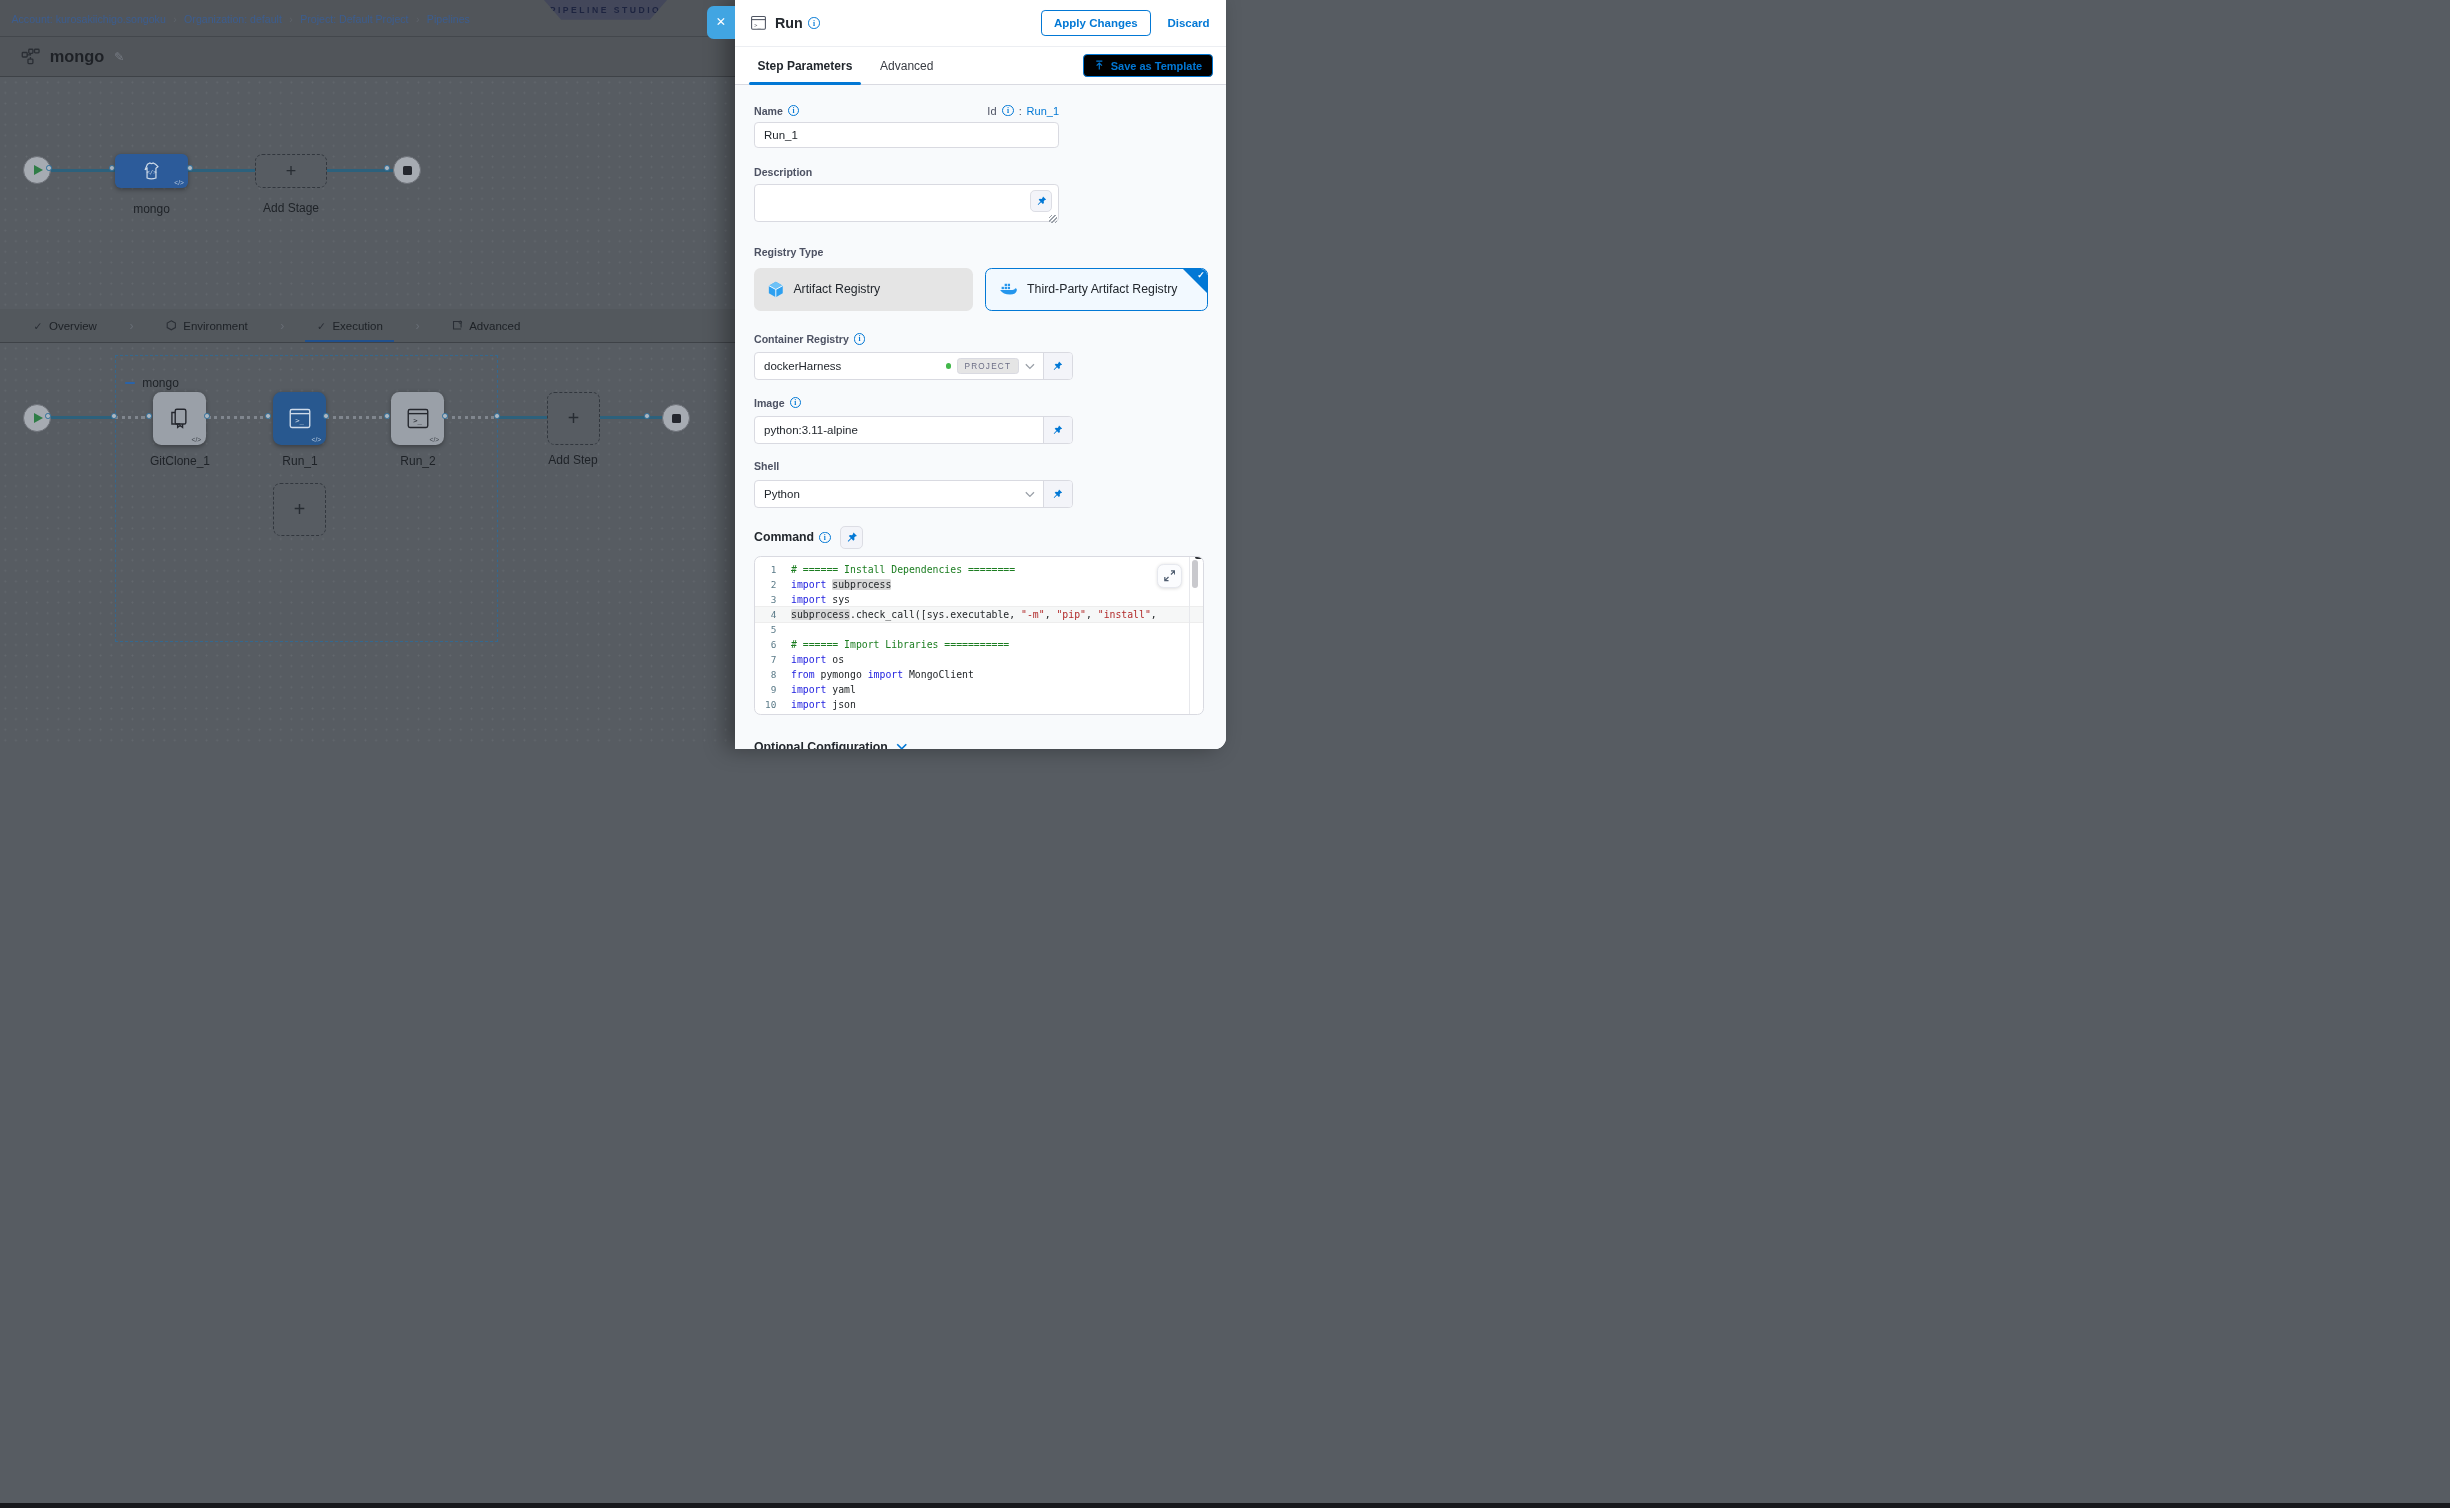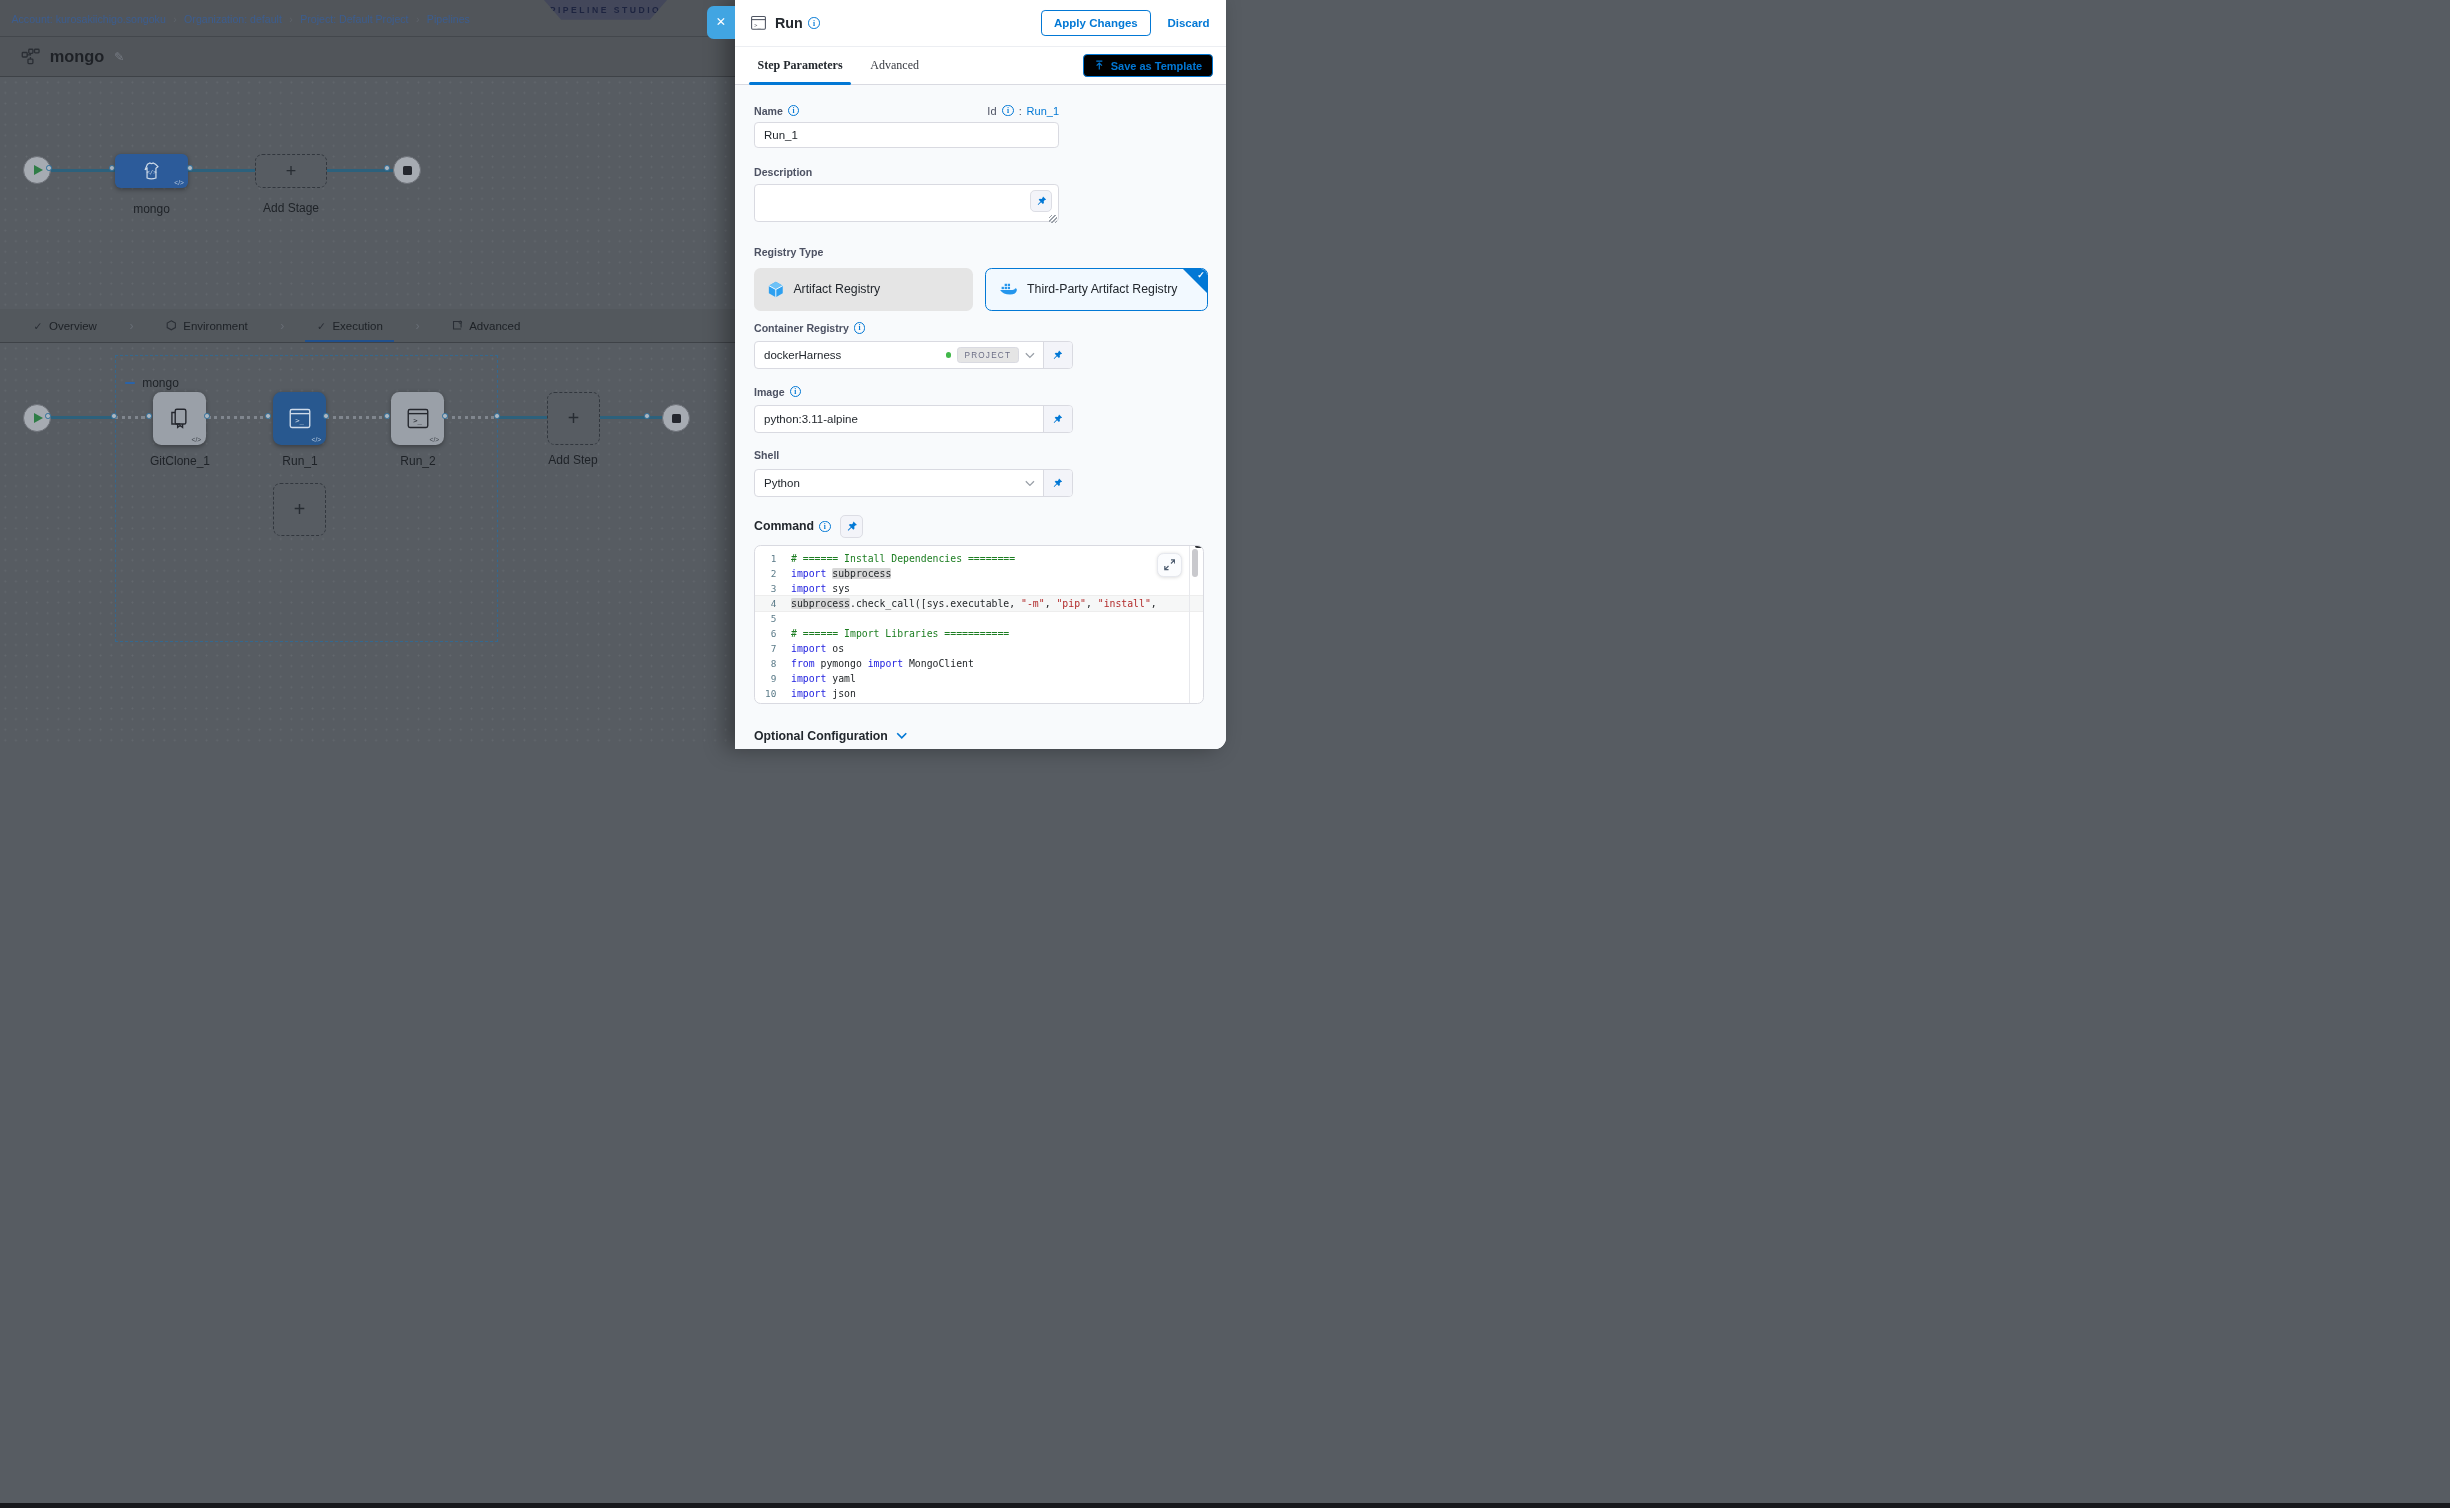--- a/index.html
+++ b/index.html
@@ -98,21 +98,21 @@
             margin-left:5.7px; cursor:pointer; font-family:"Liberation Serif", serif; }
   .spacer { flex:1; }
   .btn-apply { border:1.1px solid #0278d5; color:#0278d5; background:#fff; border-radius:4.1px;
                padding:5.7px 12.3px; font-size:11.5px; font-weight:600; cursor:pointer;
                font-family:"Liberation Sans", sans-serif; }
   .link-discard { color:#0278d5; font-size:11.5px; font-weight:600; margin-left:16.4px; cursor:pointer; }
 
   .dr-tabbar { height:38px; display:flex; align-items:center; padding-left:21px;
                border-bottom:0.8px solid #d9dae1; }
   .dr-tab { position:relative; height:100%; display:flex; align-items:center; font-size:12px;
-            color:#383b42; cursor:pointer; padding:0 1.6px;font-family:Liberation Serif, serif; }
+            color:#383b42; cursor:pointer; padding:0 1.6px; }
   .dr-tab.active { font-weight:bold; color:#22272d; }
   .dr-tab.active::after { content:""; position:absolute; left:-6.6px; right:-6.6px; bottom:-0.8px; height:2.5px;
                           background:#0278d5; border-radius:1.6px; }
   .dr-tab + .dr-tab { margin-left:24.6px; }
   .btn-template { display:flex; align-items:center; gap:6.6px; border:1.1px solid #0278d5; color:#0278d5;
                   background:#000000; border-radius:4.1px; padding:4.9px 9.8px; font-size:11px; font-weight:600;
                   margin-right:13px; cursor:pointer; }
 
   .dr-form { position:absolute; left:0; top:85px; right:0; bottom:0; background:#f8fafc;
              border-radius:0 0 11.5px 0; padding-left:19px; overflow:hidden; }
@@ -408,21 +408,21 @@
             <rect x="10" y="5" width="3" height="3"></rect>
               <rect x="6" y="1" width="3" height="3"></rect>
             <rect x="10" y="1" width="3" height="3"></rect>
             <path d="M0 9 h16 q3 0 4 -2 q2 .5 2 2 q-1 6 -9 6 q-9 0 -13 -6 Z"></path>
           </g>
         </svg>
         <span>Third-Party Artifact Registry</span>
       </div>
     </div>
 
-    <div class="f-label" style="margin-top:11px;">
+    <div class="f-label" style="margin-top:22px;">
       <span>Container Registry</span>
         <span class="info-i">i</span>
     </div>
     <div class="combo">
       <span class="cval">dockerHarness</span>
       <span class="scope-dot"></span>
       <span class="scope-badge">PROJECT</span>
       <span class="chev">
         <svg width="9.8" height="6.6" viewBox="0 0 12 8">
             <path d="M1 1.5 L6 6.5 L11 1.5" fill="none" stroke="#9aa0a8" stroke-width="1.6"></path>

